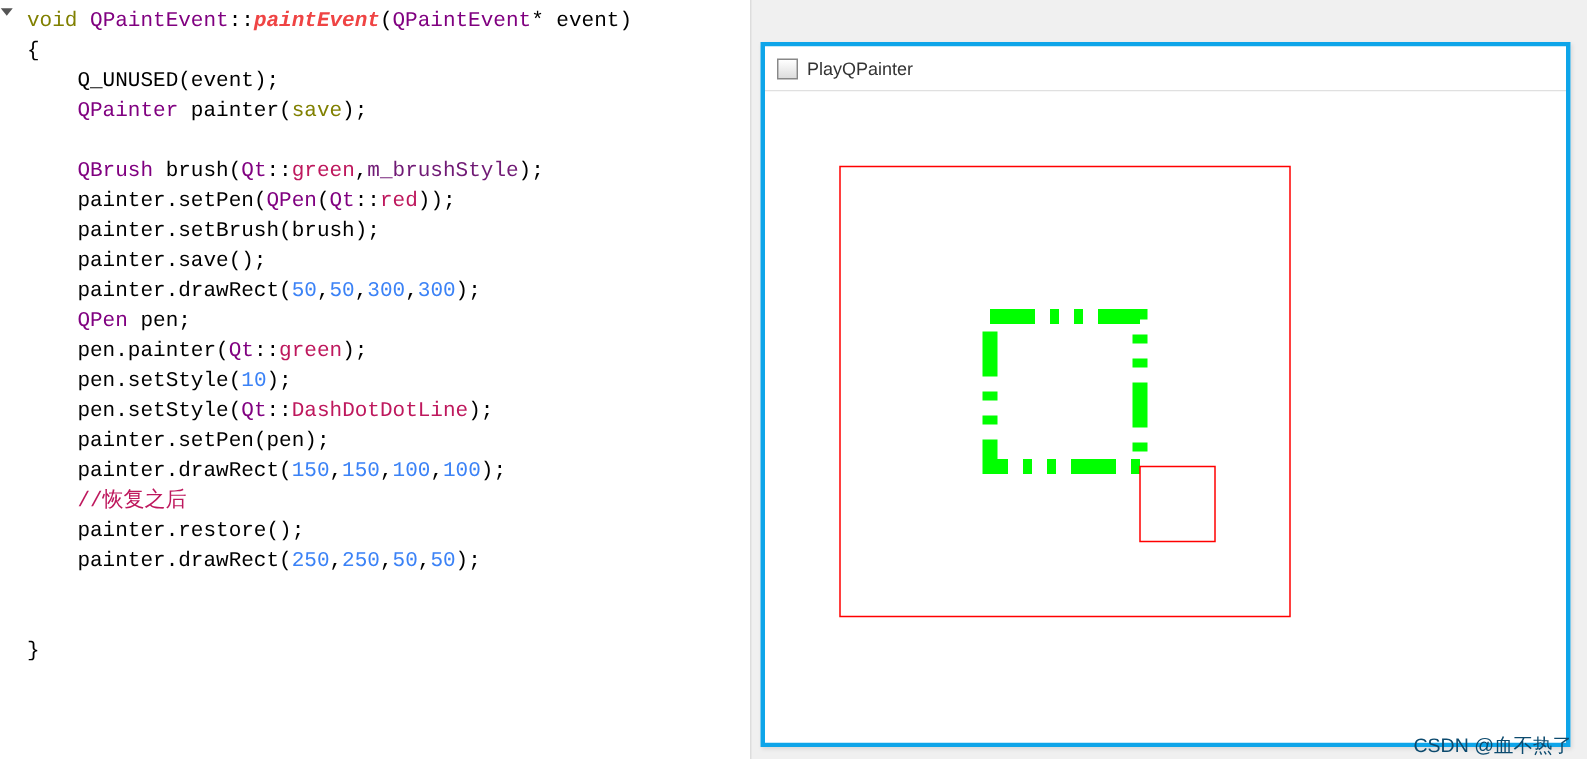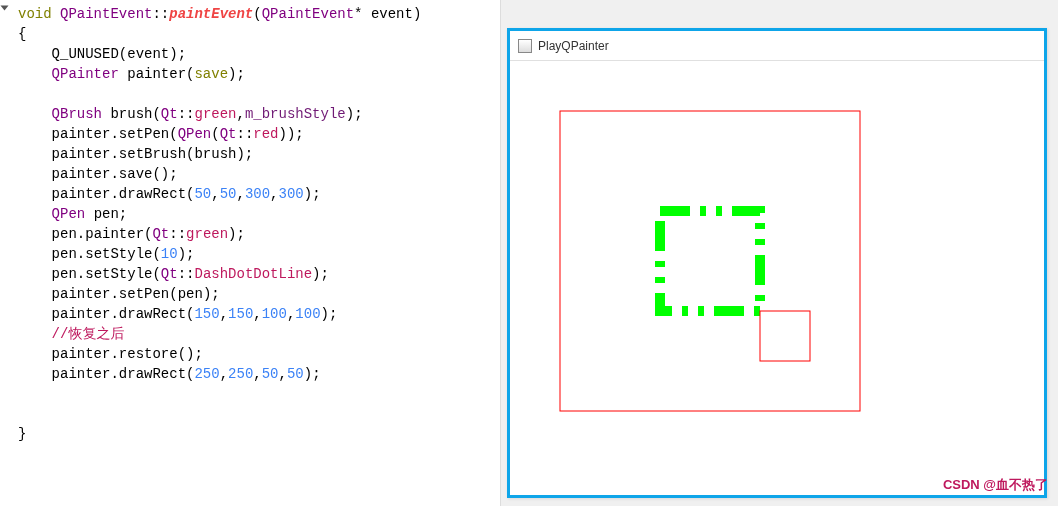--- a/index.html
+++ b/index.html
@@ -17,21 +17,21 @@
   .cmt { color: #be185d; }
   .op { color: #000; }
   .id { color: #000; }
   .call { color: #000; }
   .app-pane { flex: 1; position: relative; background: #f0f0f0; border-left: 1px solid #ddd; }
   .window { position: absolute; left: 6px; top: 28px; width: 540px; height: 470px; background: #fff; border: 3px solid #0ea5e9; box-shadow: 1px 1px 3px rgba(0,0,0,0.1); }
   .titlebar { height: 30px; background: #fff; border-bottom: 1px solid #e0e0e0; display: flex; align-items: center; padding: 0 8px; gap: 6px; font-family: 'Segoe UI', sans-serif; font-size: 12px; color: #333; }
   .app-icon { width: 14px; height: 14px; border: 1px solid #888; background: linear-gradient(#fff,#ddd); }
   .canvas-area { position: relative; width: 100%; height: calc(100% - 30px); background: #fff; }
   .canvas-area svg { position: absolute; left: 0; top: 0; }
-  .watermark { position: absolute; right: 10px; bottom: 12px; font-family: sans-serif; font-size: 13px; color: #be185d; font-weight: bold; }
+  .watermark { position: absolute; right: 10px; bottom: 0; font-family: sans-serif; font-size: 13px; color: #0c4a6e; }
 </style>
 </head>
 <body>
 
 <div class="root">
   <div class="code-pane">
     <div class="gutter-triangle"></div>
 <div class="code"><span class="kw">void</span> <span class="type">QPaintEvent</span><span class="op">::</span><span class="fni">paintEvent</span><span class="op">(</span><span class="type">QPaintEvent</span><span class="op">* </span><span class="id">event</span><span class="op">)</span>
 <span class="op">{</span>
     <span class="id">Q_UNUSED</span><span class="op">(</span><span class="id">event</span><span class="op">);</span>

